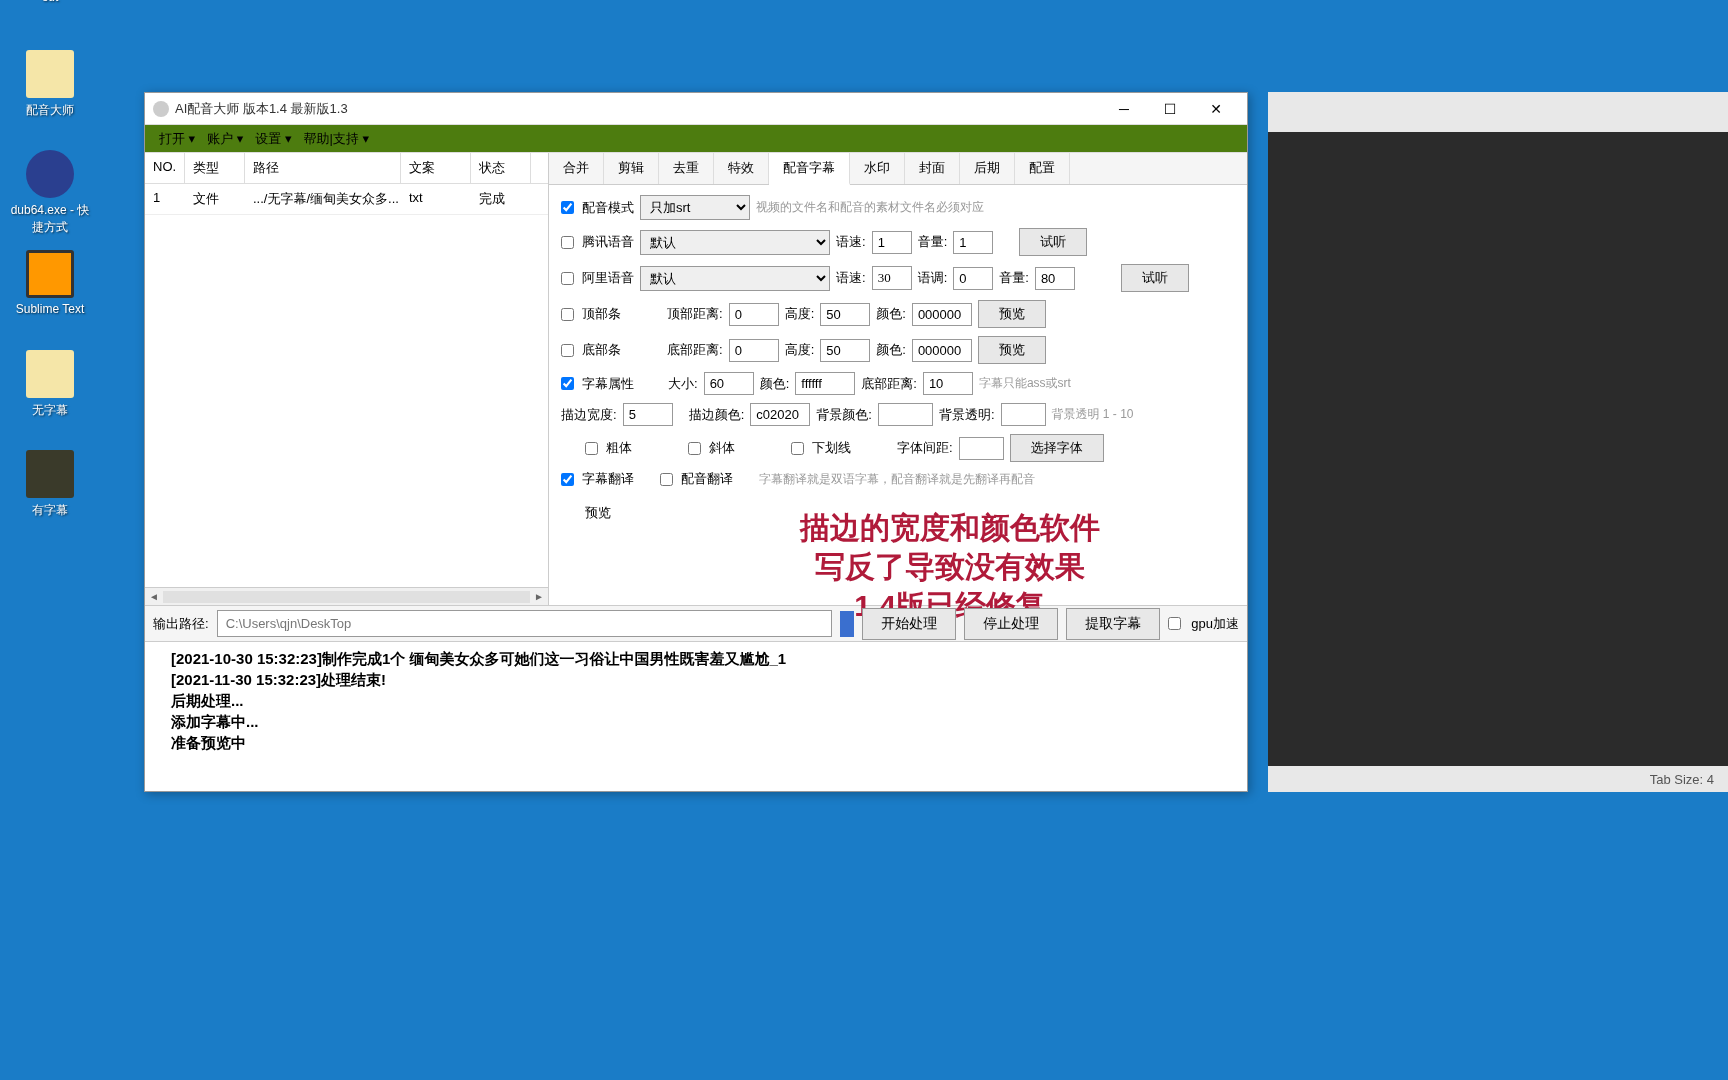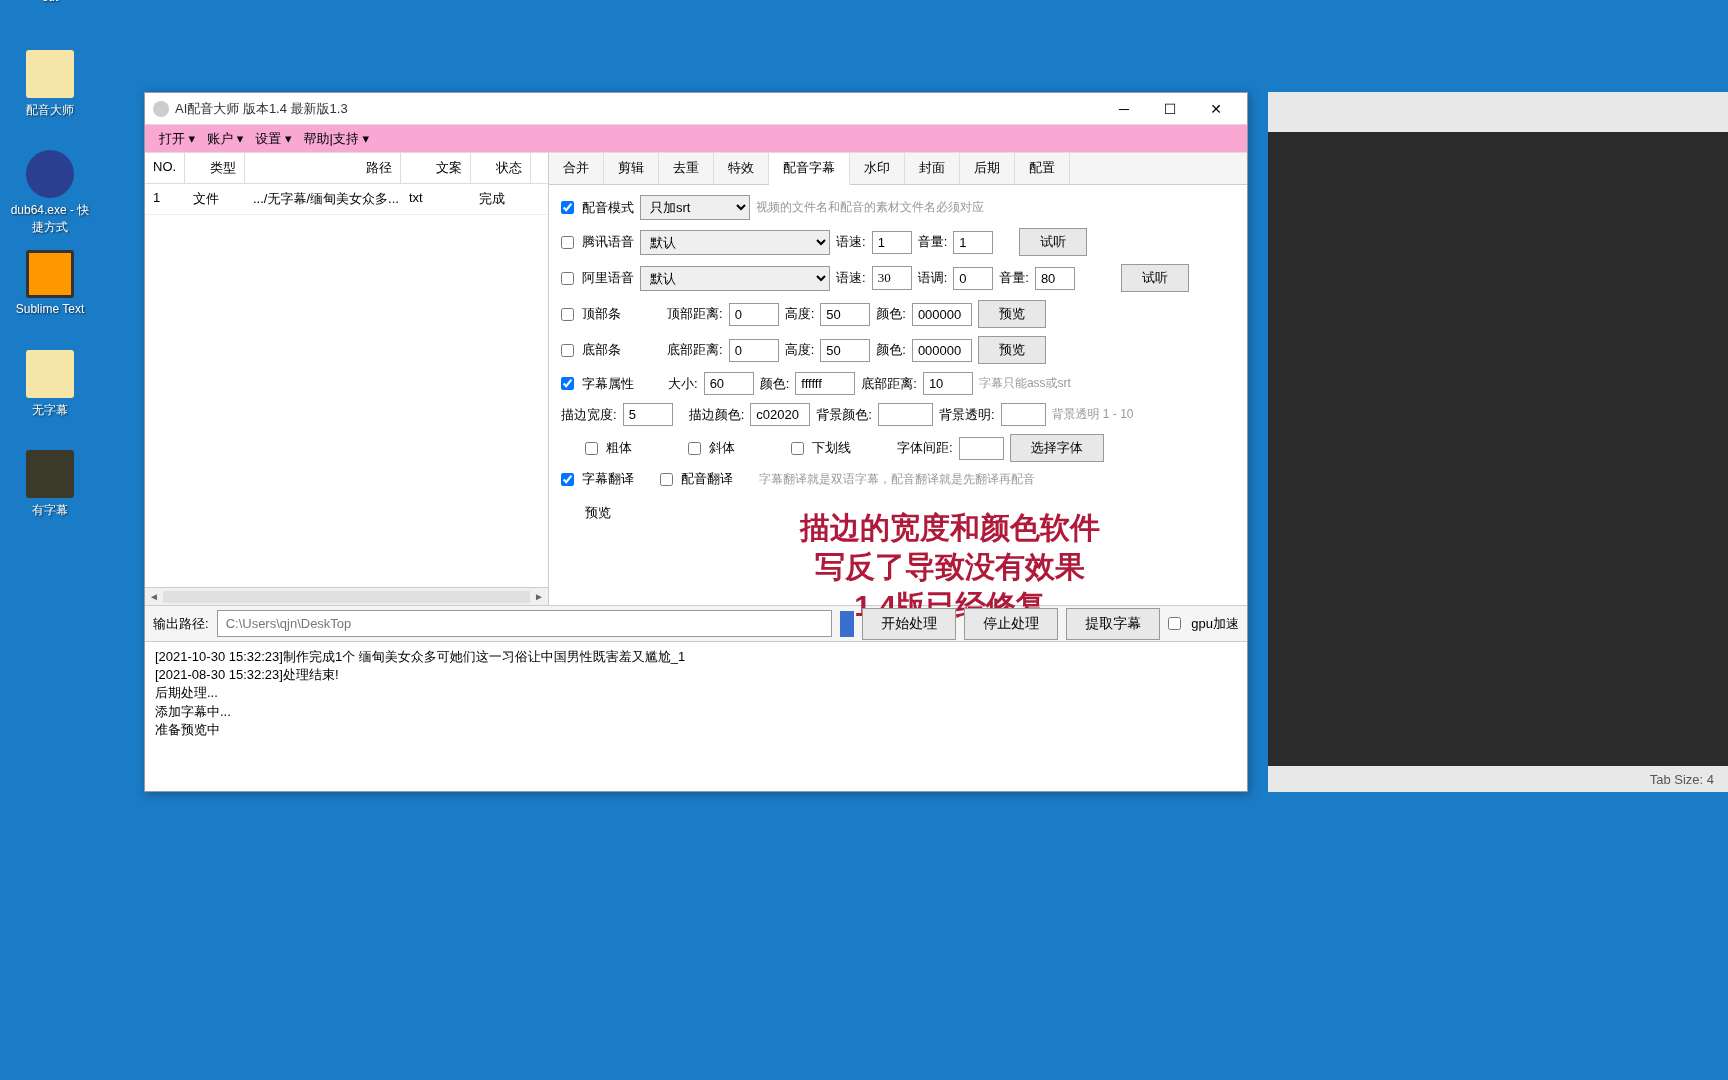--- a/index.html
+++ b/index.html
@@ -13,27 +13,27 @@
 .desktop-icon.dark .icon { background: #3a3a2a; }
 
 
 .window { position: absolute; left: 144px; top: 92px; width: 1104px; height: 700px; background: #fff; border: 1px solid #999; box-shadow: 2px 2px 10px rgba(0,0,0,0.3); }
 .titlebar { height: 32px; background: #fff; display: flex; align-items: center; padding: 0 8px; border-bottom: 1px solid #ddd; }
 .titlebar .app-icon { width: 16px; height: 16px; background: #ccc; border-radius: 50%; margin-right: 6px; }
 .titlebar .title { flex: 1; font-size: 13px; color: #333; }
 .win-controls { display: flex; }
 .win-btn { width: 46px; height: 30px; display: flex; align-items: center; justify-content: center; cursor: pointer; font-size: 14px; }
 
-.menubar { height: 28px; background: #f9a8d4; display: flex; align-items: center; padding: 0 8px; border-bottom: 1px solid #ddd; }
+.menubar { height: 28px; background: #4d7c0f; display: flex; align-items: center; padding: 0 8px; border-bottom: 1px solid #ddd; }
 .menu-item { padding: 4px 6px; cursor: pointer; font-size: 13px; }
 
 .body-area { display: flex; height: 452px; }
 .left-panel { width: 404px; border-right: 1px solid #ccc; display: flex; flex-direction: column; }
 .table { flex: 1; }
-.table-header { display: flex; background: #fff; border-bottom: 1px solid #ddd; text-align: right; }
+.table-header { display: flex; background: #fff; border-bottom: 1px solid #ddd; }
 .table-header > div { padding: 6px 8px; border-right: 1px solid #ddd; font-size: 13px; }
 .table-row { display: flex; border-bottom: 1px solid #eee; }
 .table-row > div { padding: 6px 8px; font-size: 13px; }
 .col-no { width: 40px; }
 .col-type { width: 60px; }
 .col-path { width: 156px; overflow: hidden; white-space: nowrap; }
 .col-doc { width: 70px; }
 .col-status { width: 60px; }
 .scrollbar-h { height: 18px; background: #f0f0f0; display: flex; align-items: center; border-top: 1px solid #ccc; }
 .scroll-arrow { width: 18px; height: 16px; display: flex; align-items: center; justify-content: center; font-size: 10px; color: #666; cursor: pointer; }
@@ -52,21 +52,21 @@
 .form-row .btn { padding: 4px 20px; background: #e8e8e8; border: 1px solid #999; cursor: pointer; font-size: 13px; }
 .hint { color: #999; font-size: 12px; }
 .chk { margin-right: 2px; }
 .big-note { color: #b01a3a; font-size: 30px; font-weight: bold; text-align: center; line-height: 1.3; margin-top: 10px; }
 
 .bottom-bar { height: 36px; display: flex; align-items: center; padding: 0 8px; gap: 8px; border-top: 1px solid #ccc; background: #f5f5f5; }
 .bottom-bar .path-input { flex: 1; border: 1px solid #999; padding: 5px 8px; font-size: 13px; color: #777; }
 .bottom-bar .blue-btn { width: 14px; height: 26px; background: #3a6fcf; cursor: pointer; }
 .bottom-bar .action-btn { padding: 6px 18px; background: #e8e8e8; border: 1px solid #999; cursor: pointer; font-size: 14px; }
 
-.log-area { height: 118px; border-top: 1px solid #ccc; padding: 6px 10px; font-size: 13px; line-height: 1.4; overflow-y: scroll; background: #fff; position: relative; }
+.log-area { height: 118px; border-top: 1px solid #ccc; padding: 6px 26px; font-size: 15px; line-height: 1.4; overflow-y: scroll; background: #fff; position: relative; font-weight: bold; }
 
 
 .sublime-window { position: absolute; left: 1268px; top: 92px; width: 460px; height: 700px; background: #2b2b2b; border-top: 40px solid #e8e8e8; }
 .sublime-status { position: absolute; bottom: 0; left: 0; right: 0; height: 26px; background: #e8e8e8; display: flex; justify-content: flex-end; align-items: center; padding: 0 14px; font-size: 13px; color: #555; }
 </style>
 </head>
 <body>
 
 <div class="desktop-icon" style="left:10px; top:-10px;">
   <div></div>
@@ -273,19 +273,19 @@
     <div class="blue-btn"></div>
     <div class="action-btn">开始处理</div>
     <div class="action-btn">停止处理</div>
     <div class="action-btn">提取字幕</div>
     <input type="checkbox" class="chk" style="">
     <label>gpu加速</label>
   </div>
 
   <div class="log-area">
     <div>[2021-10-30 15:32:23]制作完成1个 缅甸美女众多可她们这一习俗让中国男性既害羞又尴尬_1</div>
-    <div>[2021-08-30 15:32:23]处理结束!</div>
+    <div>[2021-11-30 15:32:23]处理结束!</div>
     <div>后期处理...</div>
     <div>添加字幕中...</div>
     <div>准备预览中</div>
   </div>
 
 </div>
 
 </body></html>

